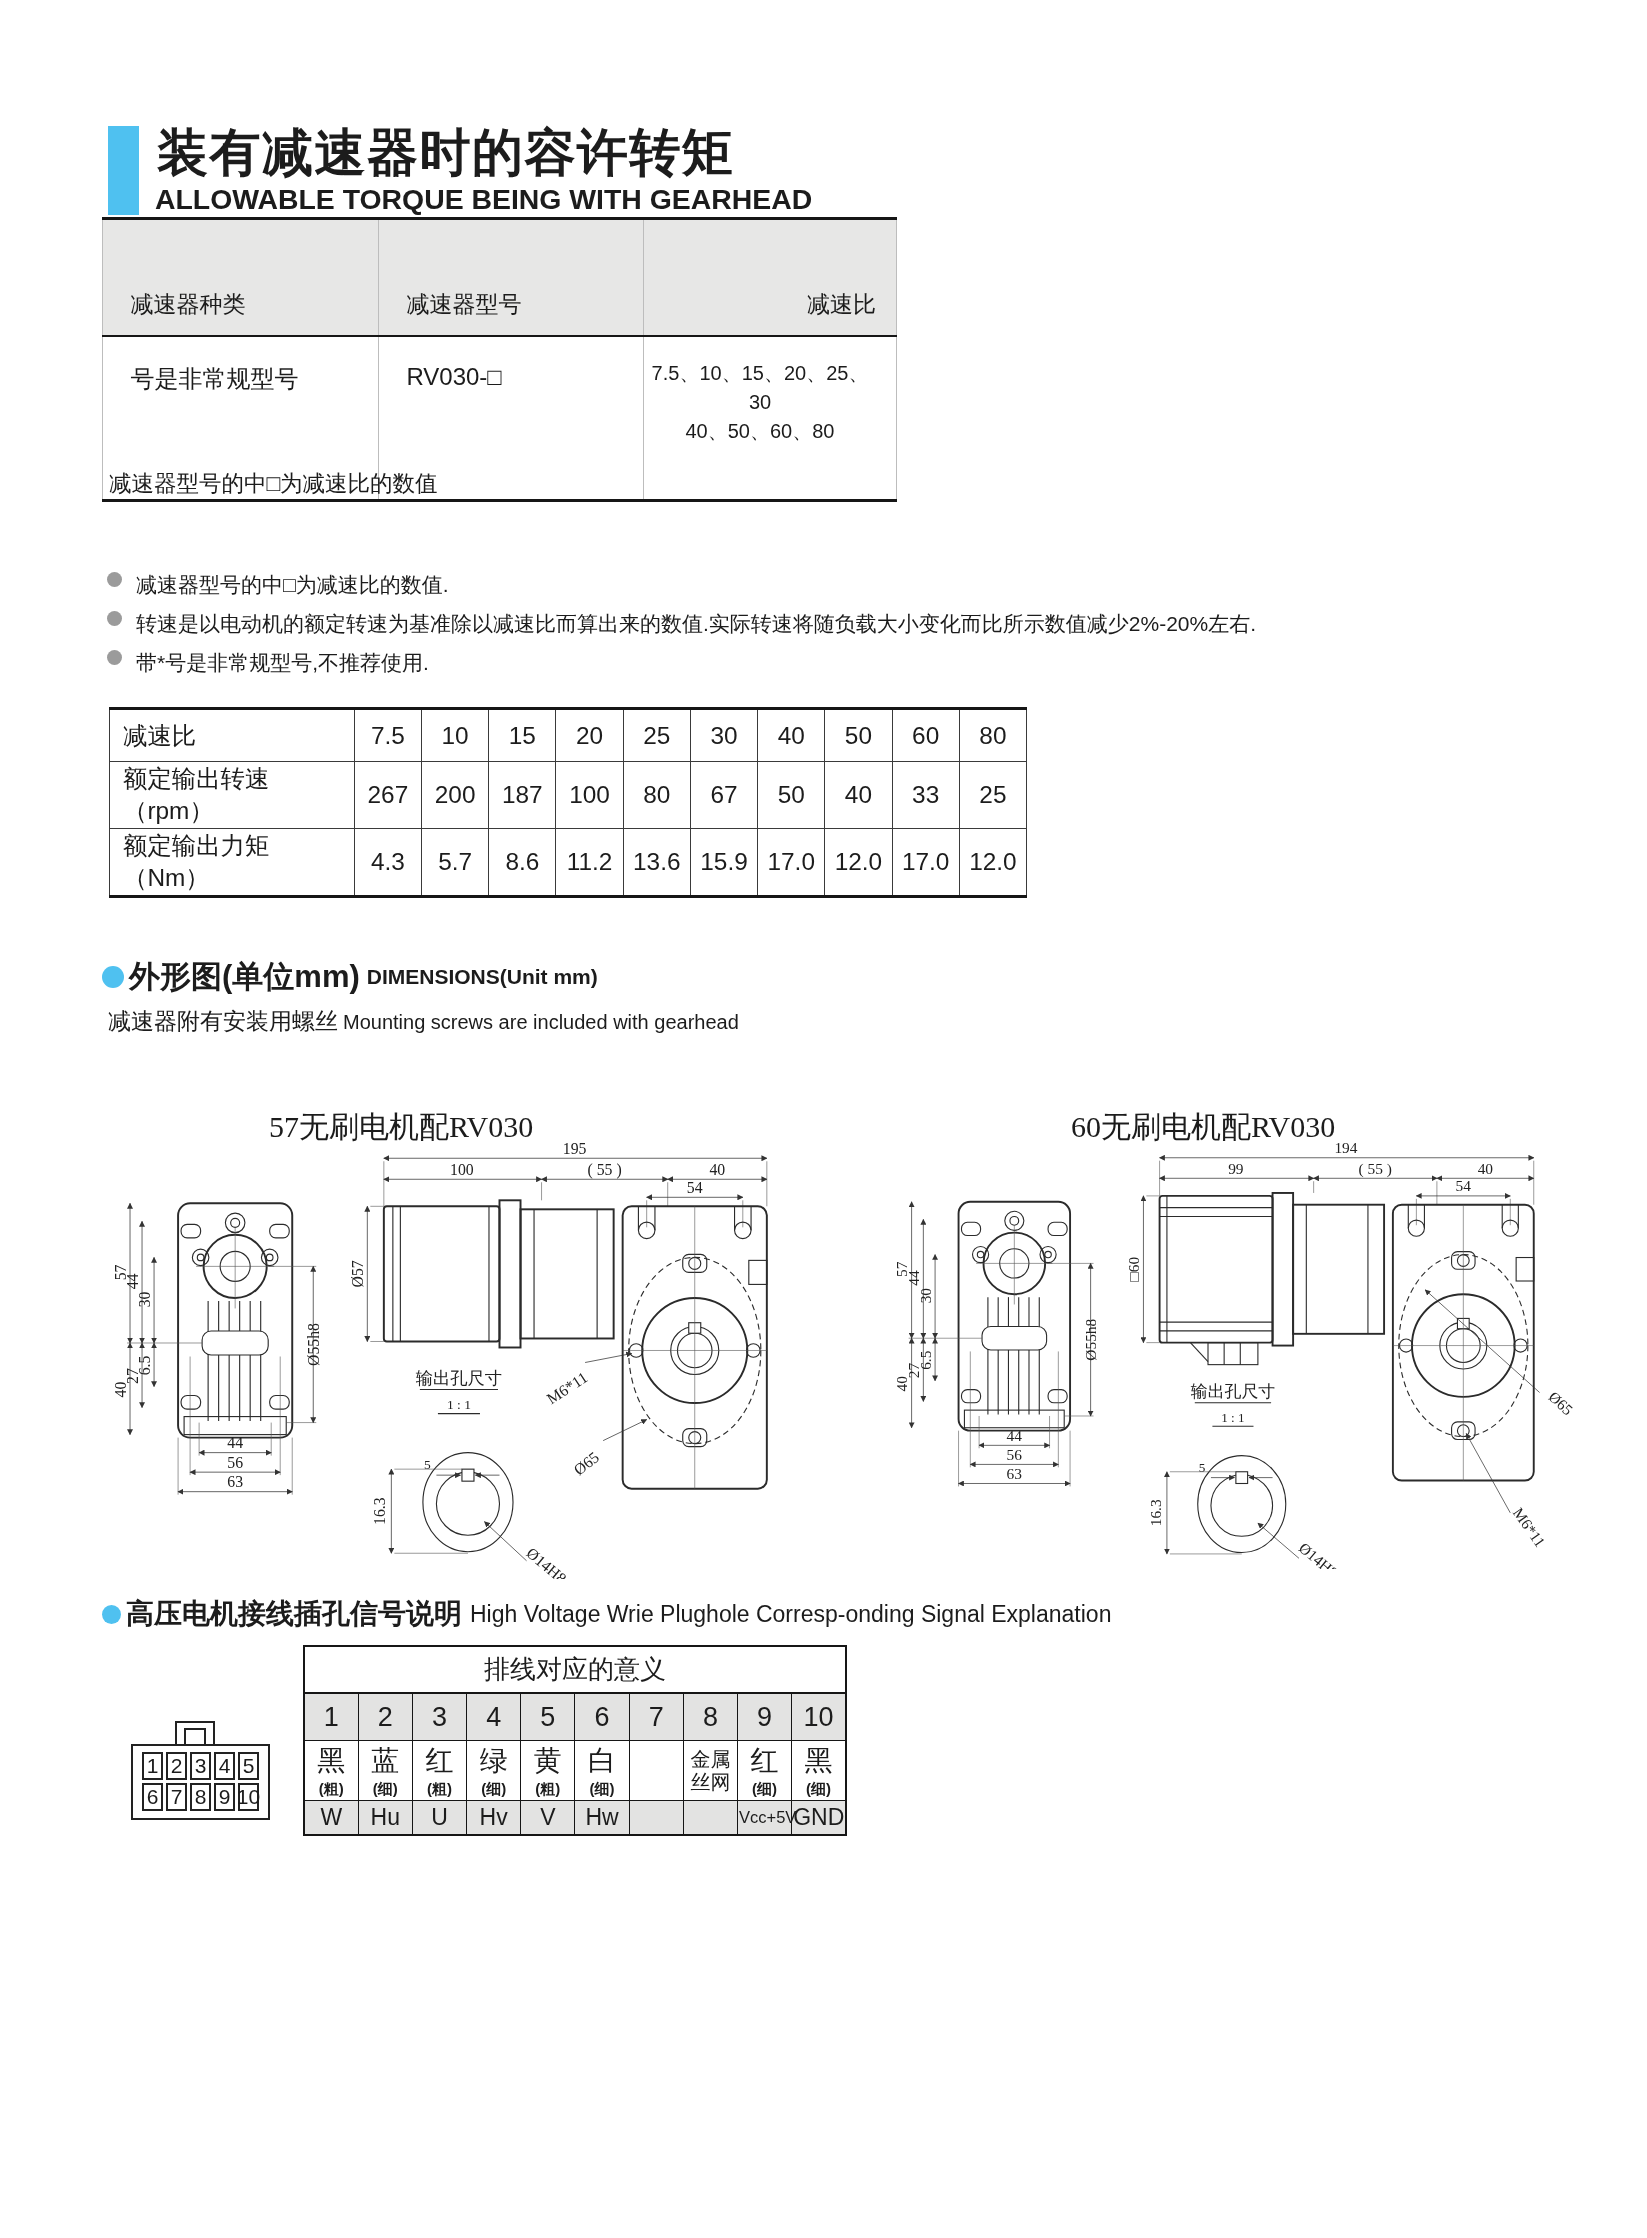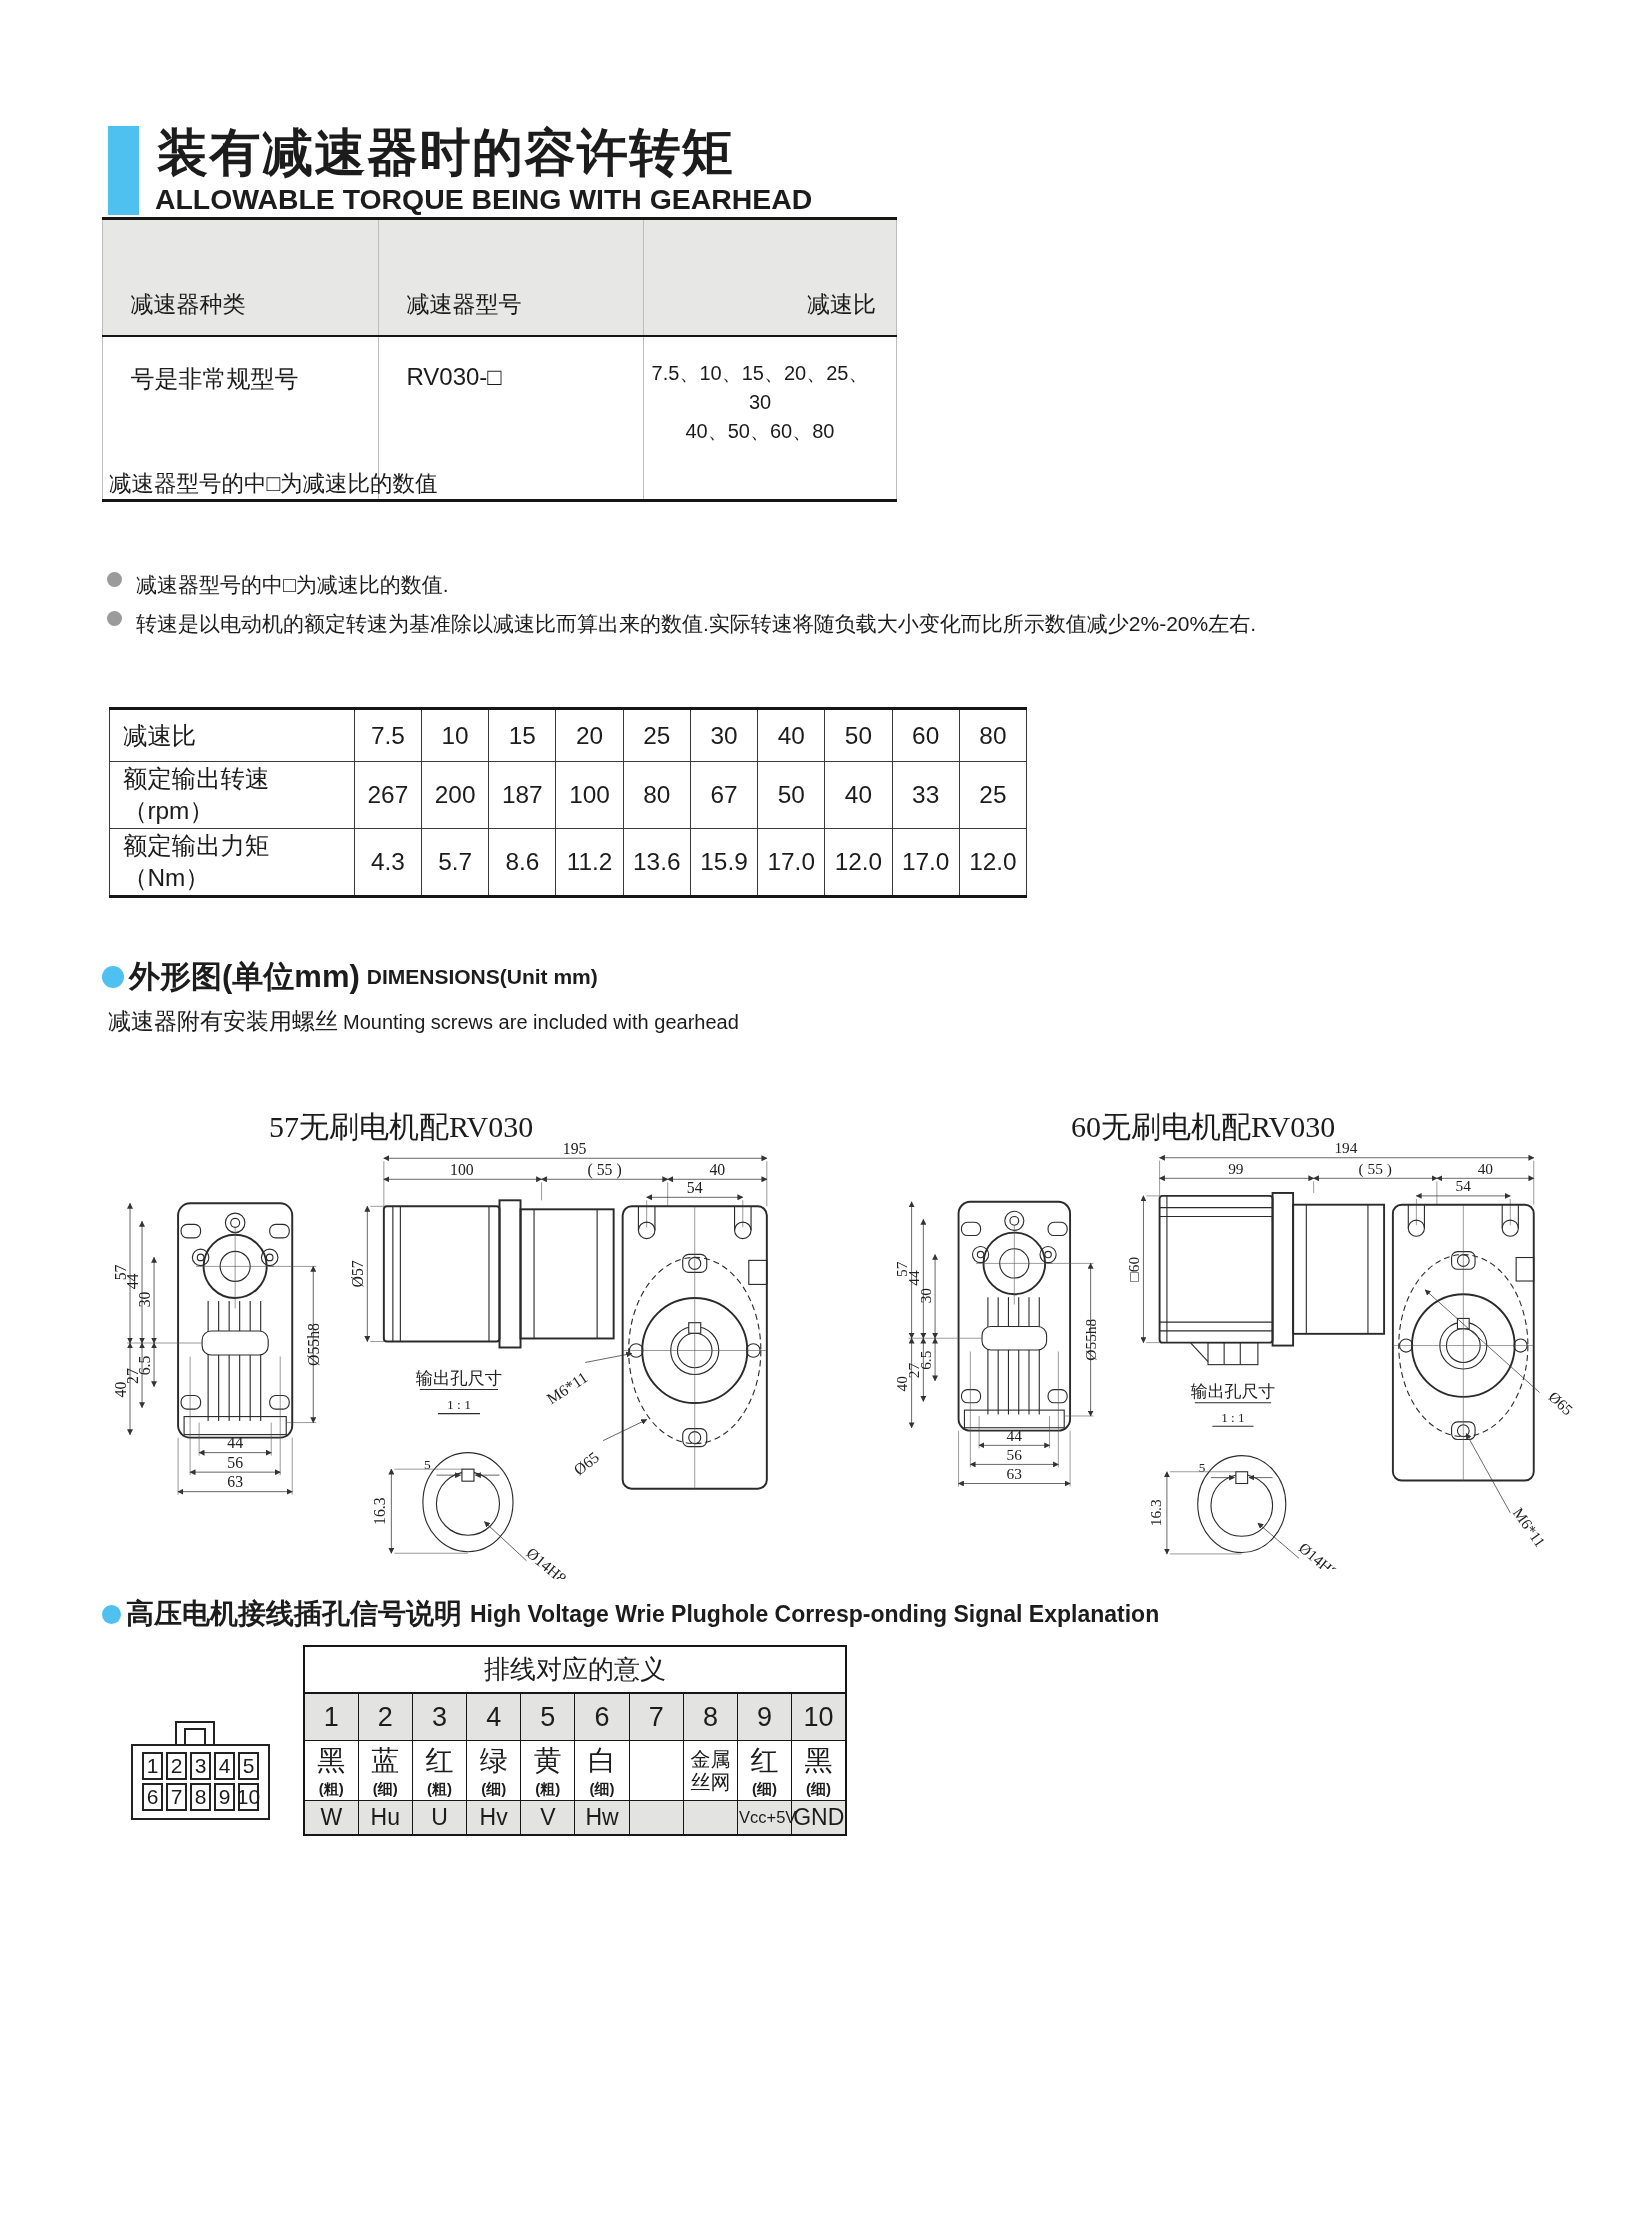--- a/index.html
+++ b/index.html
@@ -59,21 +59,21 @@
   .dash{stroke-dasharray:4 2.6;}
   .draw text{fill:#222;font-family:"Liberation Serif",serif;font-size:10.5px;}
   .draw text.small{font-size:9px;}
   .draw text.cjk{font-size:11.5px;}
   .wfill{fill:#ffffff;stroke:#2b2b2b;stroke-width:0.75px;}
 
   
   .sig-sec{left:102px;top:1595px;}
   .sig-sec .bdot{width:19px;height:19px;}
   .sig-cn{font-size:28px;font-weight:700;}
-  .sig-en{font-size:23px;font-weight:700;margin-left:8px;}
+  .sig-en{font-size:23px;font-weight:400;margin-left:8px;}
 
   .connector{position:absolute;left:131px;top:1721px;width:139px;}
   .conn-tab{width:40px;height:25px;border:2.5px solid #222;margin-left:44px;box-sizing:border-box;
             display:flex;align-items:flex-end;justify-content:center;}
   .conn-tab-in{width:22px;height:16px;border:2px solid #222;border-bottom:none;box-sizing:border-box;}
   .conn-body{margin-top:-2.5px;width:139px;height:76px;border:2.5px solid #222;box-sizing:border-box;
              display:flex;flex-wrap:wrap;align-content:center;justify-content:center;gap:2.5px 3px;background:#fff;}
   .pin{width:21px;height:28px;border:2px solid #222;box-sizing:border-box;display:flex;align-items:center;
        justify-content:center;font-size:21px;}
 
@@ -123,20 +123,24 @@
   <p class="t1note">减速器型号的中□为减速比的数值</p>
 
   <ul class="notes">
     <li>
         <span class="dot"></span>
         <span>减速器型号的中□为减速比的数值.</span>
       </li>
     <li>
         <span class="dot"></span>
         <span>转速是以电动机的额定转速为基准除以减速比而算出来的数值.实际转速将随负载大小变化而比所示数值减少2%-20%左右.</span>
+      </li>
+    <li>
+        <span class="dot"></span>
+        <span>带*号是非常规型号,不推荐使用.</span>
       </li>
   </ul>
 
   <table class="t2">
     <colgroup>
         <col style="width:244px">
         <col span="10" style="width:67px">
       </colgroup>
     <tbody>
         <tr>

